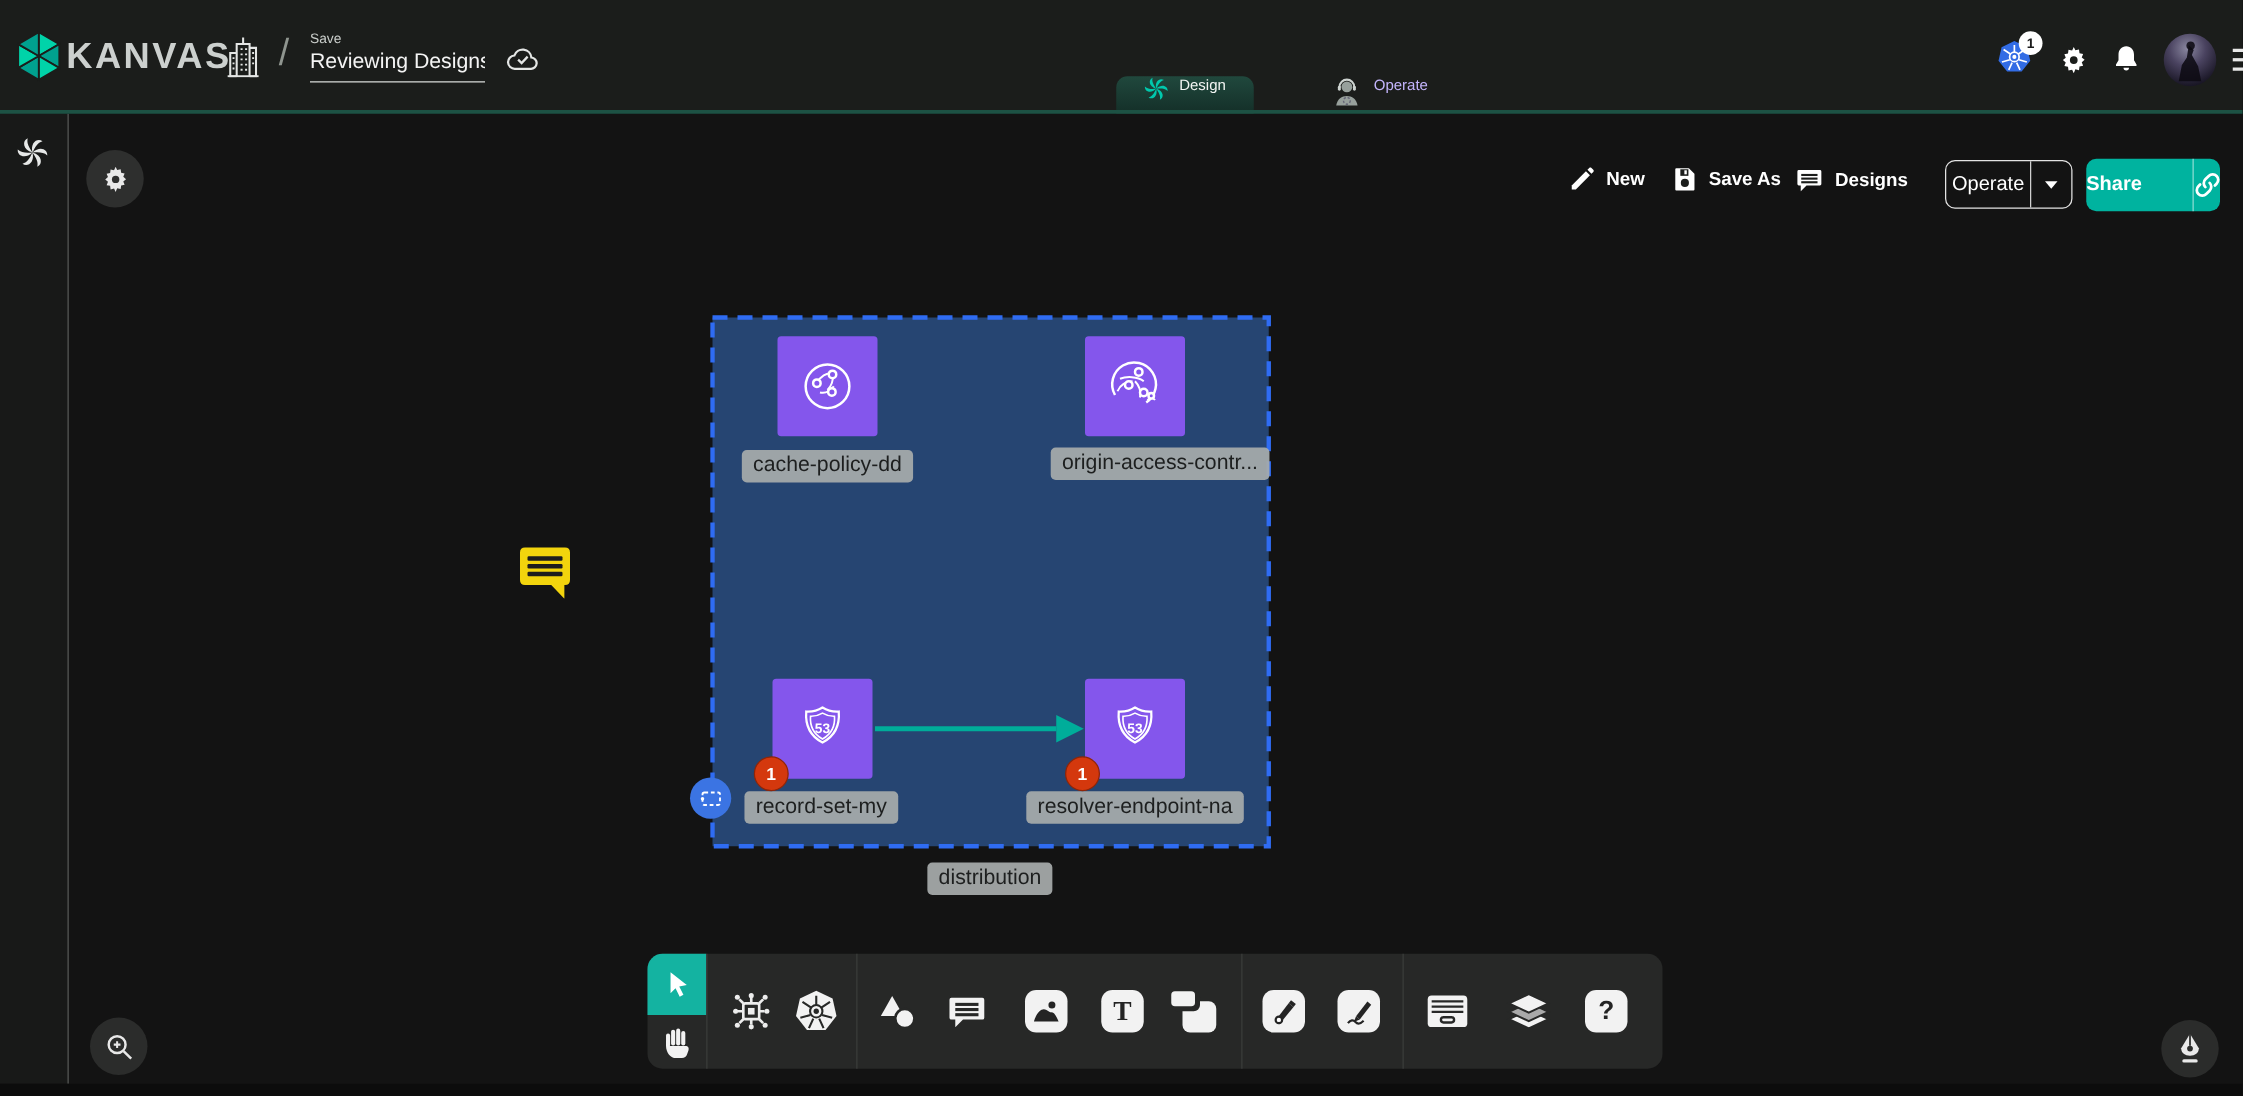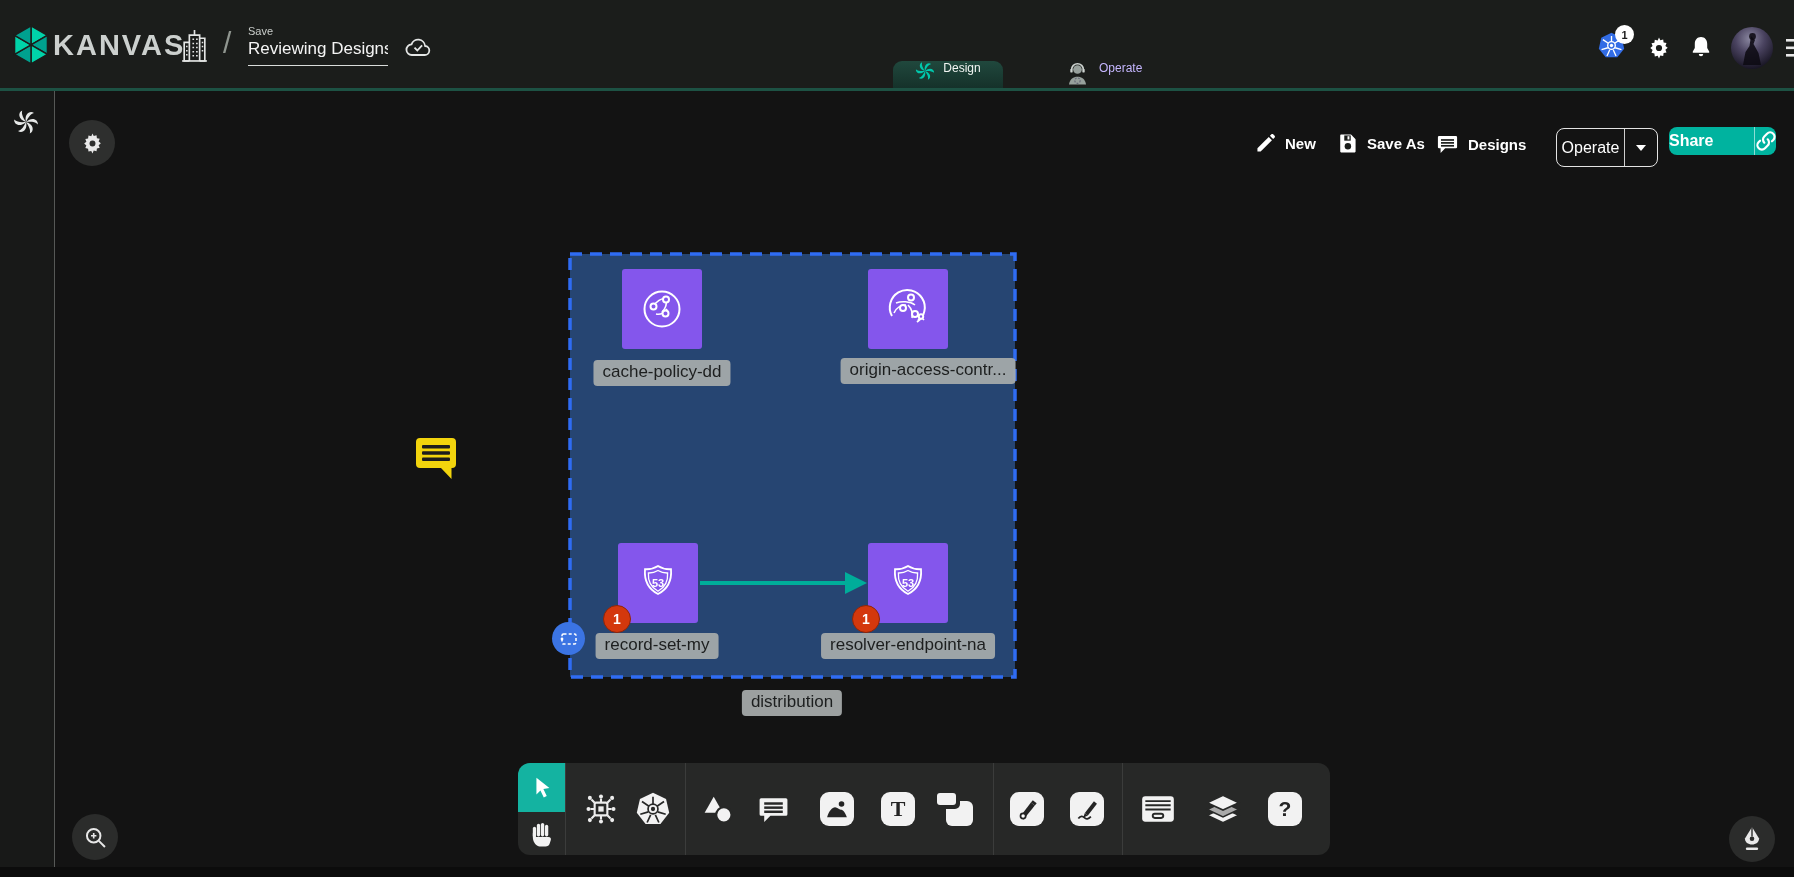--- a/index.html
+++ b/index.html
@@ -34,21 +34,21 @@
   .act-item { position:absolute; top:133px; display:flex; align-items:center; gap:9px; color:#fff;
     font-size:15px; font-weight:600; cursor:pointer; z-index:9; }
   #actions-btn { position:absolute; left:1556px; top:128px; width:102px; height:39px;
     border:1px solid #e3e3e3; border-radius:8px; display:flex; align-items:center; color:#fff;
     font-size:16px; z-index:9; cursor:pointer; }
   #actions-btn .lbl { flex:1; text-align:center; }
   #actions-caret-zone { width:33px; height:100%; border-left:1px solid #cfcfcf;
     display:flex; align-items:center; justify-content:center; }
   .caret-down { width:0; height:0; border-left:5.5px solid transparent; border-right:5.5px solid transparent;
     border-top:6px solid #fff; }
-  #share-btn { position:absolute; left:1669px; top:127px; width:107px; height:28px; background:#00B39F;
+  #share-btn { position:absolute; left:1669px; top:127px; width:107px; height:42px; background:#00B39F;
     border-radius:8px; display:flex; align-items:center; color:#fff; font-size:16px; font-weight:bold;
     z-index:9; cursor:pointer;gap:41px; }
   #share-btn .lbl { flex:1; text-align:center; }
   #share-link-zone { width:41px; height:100%; border-left:1px solid rgba(255,255,255,.55);
     display:flex; align-items:center; justify-content:center; }
 
   
   #sidebar { position:absolute; left:0; top:91px; width:55px; height:776px; background:#181918;
     border-right:1px solid #565856; z-index:8; }
 

